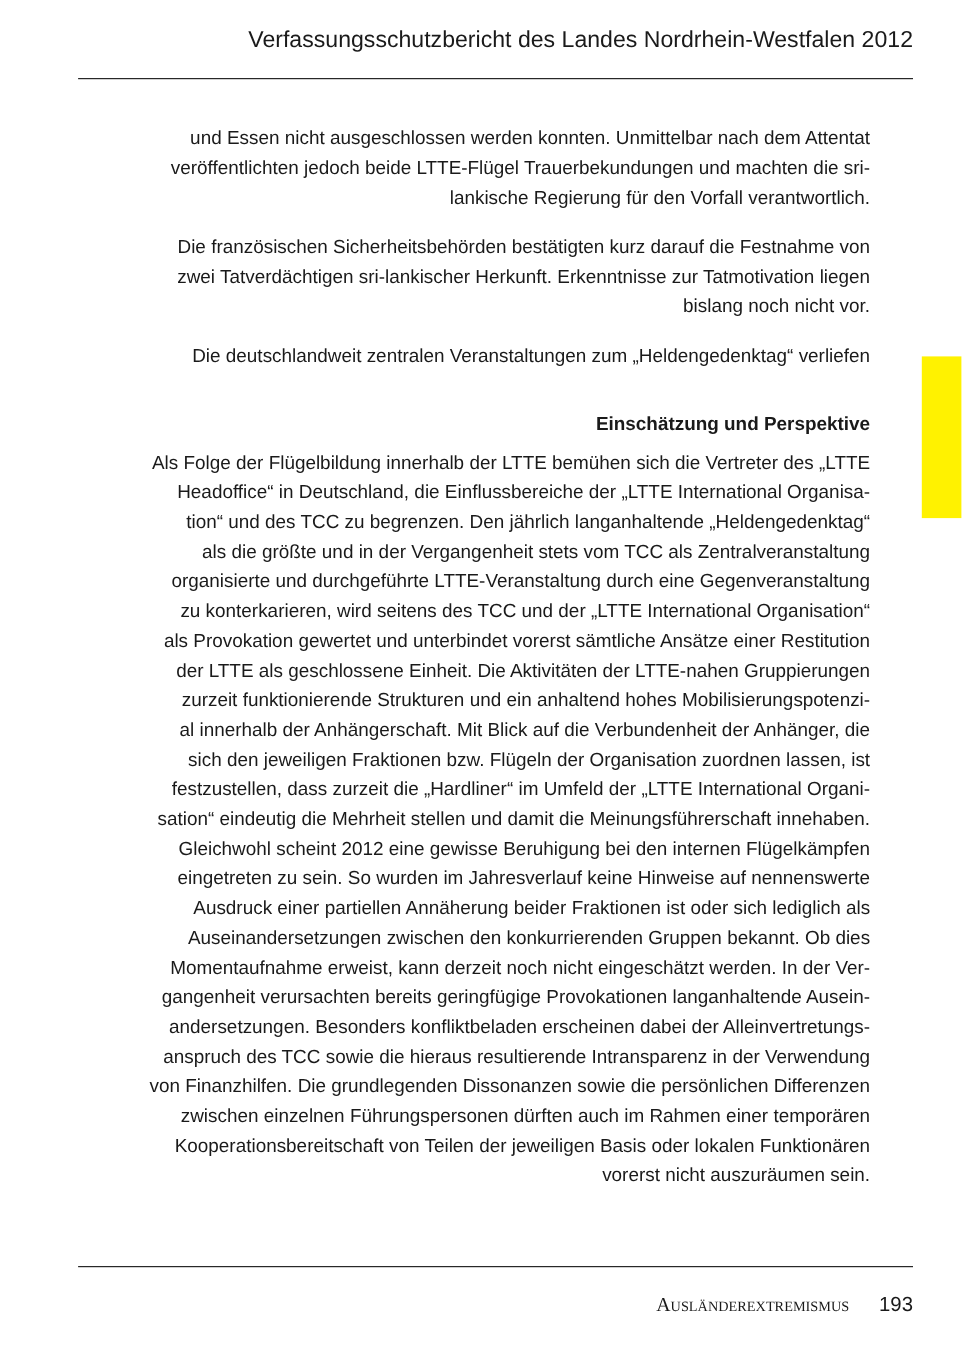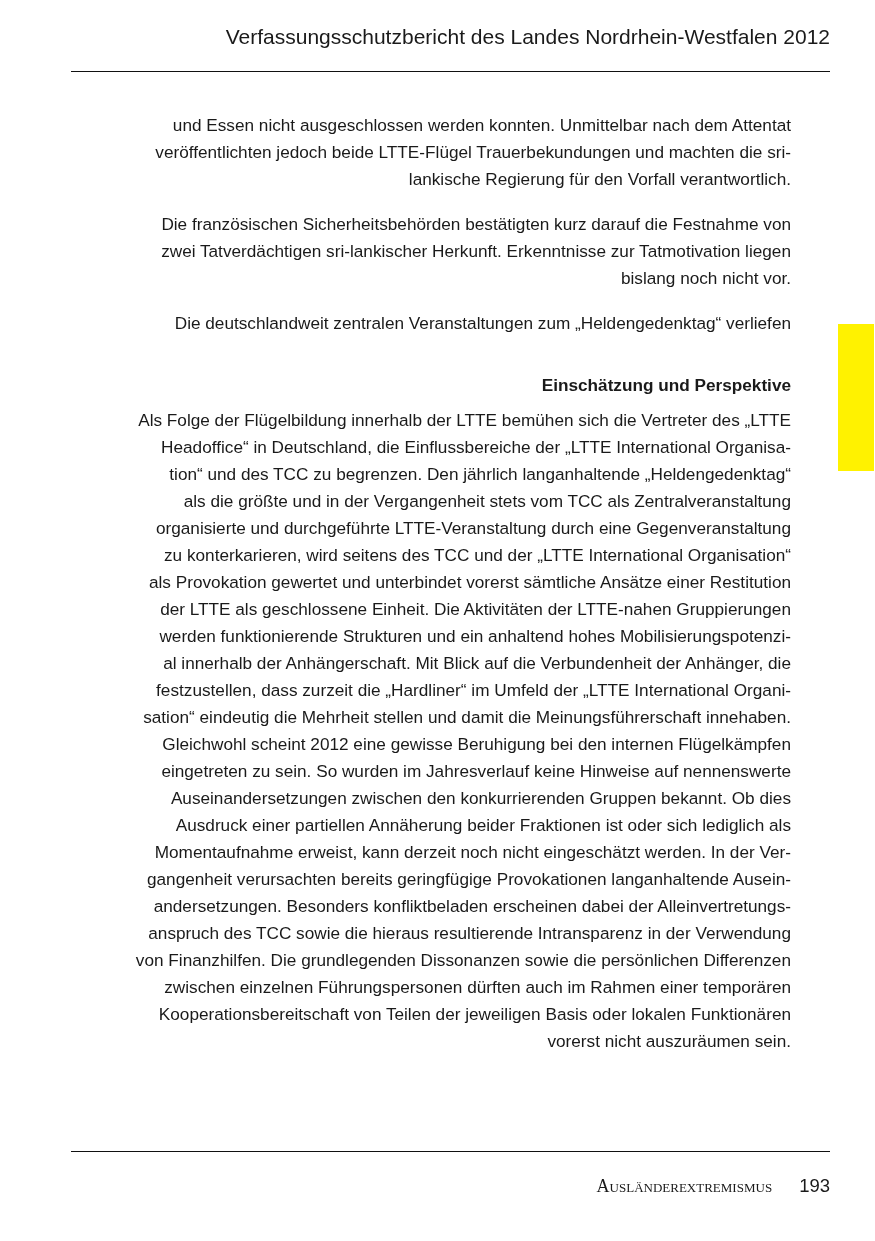--- a/index.html
+++ b/index.html
@@ -108,28 +108,29 @@
 
     <div class="para">
       <span class="line">Als Folge der Flügelbildung innerhalb der LTTE bemühen sich die Vertreter des „LTTE</span>
       <span class="line">Headoffice“ in Deutschland, die Einflussbereiche der „LTTE International Organisa-</span>
       <span class="line">tion“ und des TCC zu begrenzen. Den jährlich langanhaltende „Heldengedenktag“</span>
       <span class="line">als die größte und in der Vergangenheit stets vom TCC als Zentralveranstaltung</span>
       <span class="line">organisierte und durchgeführte LTTE-Veranstaltung durch eine Gegenveranstaltung</span>
       <span class="line">zu konterkarieren, wird seitens des TCC und der „LTTE International Organisation“</span>
       <span class="line">als Provokation gewertet und unterbindet vorerst sämtliche Ansätze einer Restitution</span>
       <span class="line">der LTTE als geschlossene Einheit. Die Aktivitäten der LTTE-nahen Gruppierungen</span>
-      <span class="line">werden funktionierende Strukturen und ein anhaltend hohes Mobilisierungspotenzi-</span>
+      <span class="line">zurzeit funktionierende Strukturen und ein anhaltend hohes Mobilisierungspotenzi-</span>
       <span class="line">al innerhalb der Anhängerschaft. Mit Blick auf die Verbundenheit der Anhänger, die</span>
+      <span class="line">sich den jeweiligen Fraktionen bzw. Flügeln der Organisation zuordnen lassen, ist</span>
       <span class="line">festzustellen, dass zurzeit die „Hardliner“ im Umfeld der „LTTE International Organi-</span>
       <span class="line">sation“ eindeutig die Mehrheit stellen und damit die Meinungsführerschaft innehaben.</span>
       <span class="line">Gleichwohl scheint 2012 eine gewisse Beruhigung bei den internen Flügelkämpfen</span>
       <span class="line">eingetreten zu sein. So wurden im Jahresverlauf keine Hinweise auf nennenswerte</span>
+      <span class="line">Ausdruck einer partiellen Annäherung beider Fraktionen ist oder sich lediglich als</span>
       <span class="line">Auseinandersetzungen zwischen den konkurrierenden Gruppen bekannt. Ob dies</span>
-      <span class="line">Ausdruck einer partiellen Annäherung beider Fraktionen ist oder sich lediglich als</span>
       <span class="line">Momentaufnahme erweist, kann derzeit noch nicht eingeschätzt werden. In der Ver-</span>
       <span class="line">gangenheit verursachten bereits geringfügige Provokationen langanhaltende Ausein-</span>
       <span class="line">andersetzungen. Besonders konfliktbeladen erscheinen dabei der Alleinvertretungs-</span>
       <span class="line">anspruch des TCC sowie die hieraus resultierende Intransparenz in der Verwendung</span>
       <span class="line">von Finanzhilfen. Die grundlegenden Dissonanzen sowie die persönlichen Differenzen</span>
       <span class="line">zwischen einzelnen Führungspersonen dürften auch im Rahmen einer temporären</span>
       <span class="line">Kooperationsbereitschaft von Teilen der jeweiligen Basis oder lokalen Funktionären</span>
       <span class="line">vorerst nicht auszuräumen sein.</span>
     </div>
   </div>

